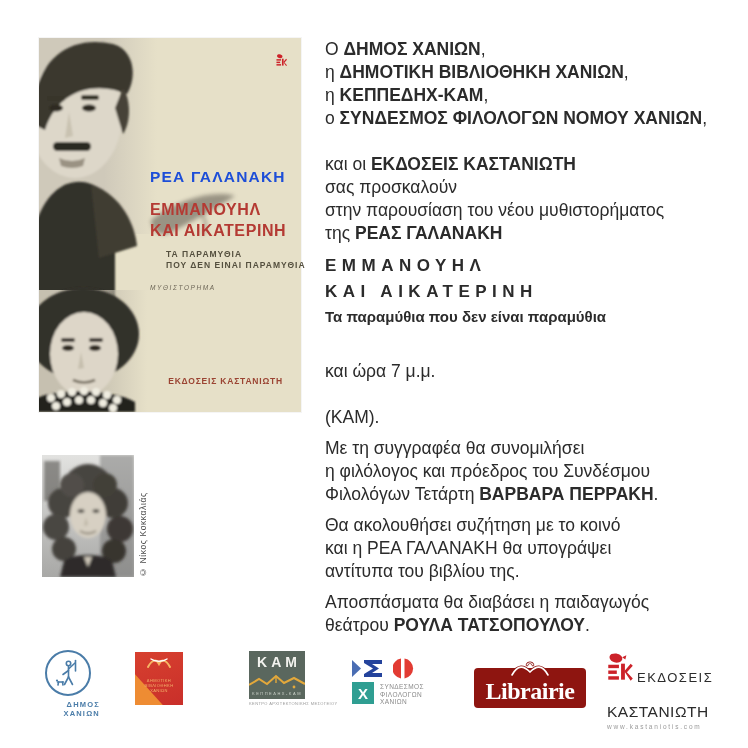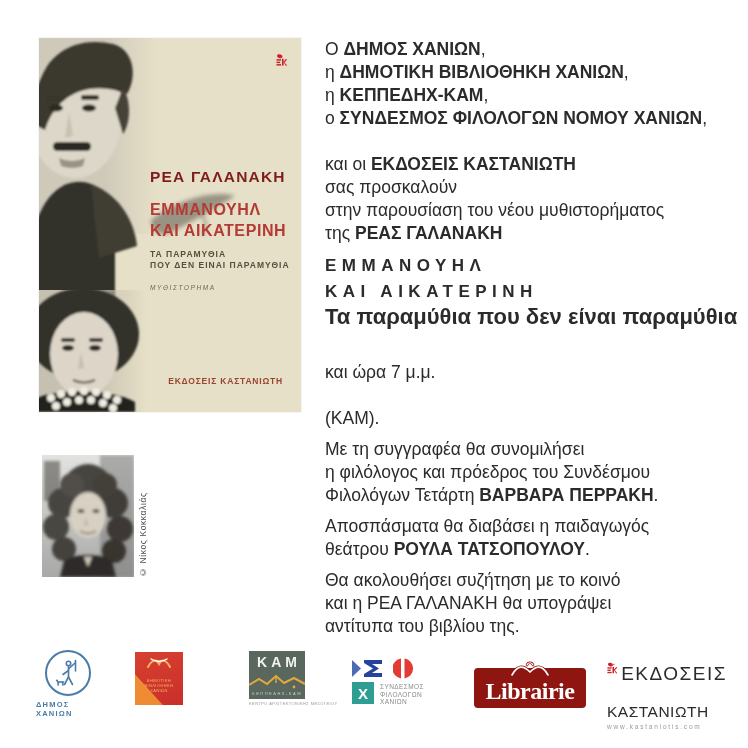--- a/index.html
+++ b/index.html
@@ -5,48 +5,48 @@
   html,body{margin:0;padding:0;background:#fff;}
   .page{position:relative;width:748px;height:748px;background:#fff;overflow:hidden;
         font-family:"Liberation Sans",sans-serif;color:#2b2b2b;}
 
   
   .cover{position:absolute;left:39px;top:38px;width:262px;height:374px;background:#e6e0c8;
          box-shadow:0 0 0 1px rgba(0,0,0,0.04);}
   .cover-art{position:absolute;left:0;top:0;}
   .cover-mark{position:absolute;top:16px;right:14px;width:11px;height:14px;}
   .cover-text{position:absolute;left:111px;top:130px;width:150px;}
-  .cover-author{font-size:15.5px;font-weight:bold;letter-spacing:1.2px;color:#7f1d1d;white-space:nowrap;}
+  .cover-author{font-size:15.5px;font-weight:bold;letter-spacing:1.2px;color:#1d4ed8;white-space:nowrap;}
   .cover-title{margin-top:13px;font-size:16px;font-weight:bold;letter-spacing:0.6px;
                line-height:21px;color:#b43a33;white-space:nowrap;}
   .cover-sub{margin-top:8px;font-size:8.5px;font-weight:bold;letter-spacing:1px;
-             line-height:11px;color:#55503f;white-space:nowrap;}
+             line-height:11px;color:#55503f;white-space:nowrap;margin-left:16px;}
   .cover-genre{margin-top:13px;font-size:6.5px;font-style:italic;letter-spacing:1.6px;color:#6e6758;}
   .cover-publisher{position:absolute;right:18px;bottom:26px;font-size:8.5px;font-weight:bold;
                    letter-spacing:0.8px;color:#9b4433;white-space:nowrap;}
 
   
   .author-photo{position:absolute;left:42px;top:455px;width:92px;height:122px;}
   .photo-credit{position:absolute;left:138px;top:455px;height:122px;
                 writing-mode:vertical-rl;transform:rotate(180deg);
                 font-size:8.5px;letter-spacing:0.6px;color:#4a4a4a;white-space:nowrap;}
 
   
   .col{position:absolute;left:325px;top:38px;width:412px;font-size:17.5px;line-height:23px;}
   .col p{margin:0 0 8px 0;}
   .col .line{white-space:nowrap;}
   b{font-weight:bold;text-align:center;}
   .bktitle{font-size:17px;font-weight:bold;letter-spacing:5.5px;line-height:26px;white-space:nowrap;}
-  .bksub{font-size:22px;font-weight:bold;line-height:24px;white-space:nowrap;}
+  .bksub{font-size:15px;font-weight:bold;line-height:24px;white-space:nowrap;}
 
   
   .logos{position:absolute;left:0;top:645px;width:748px;height:90px;}
   .logo{position:absolute;}
   
-  .muni{left:36px;top:5px;width:64px;text-align:left;}
+  .muni{left:36px;top:5px;width:64px;text-align:right;}
   .muni-circle{width:42px;height:42px;border:2.5px solid #4a7ca8;border-radius:50%;
                margin:0 auto;display:flex;align-items:center;justify-content:center;background:#fff;}
   .muni-label{margin-top:4px;font-size:7.5px;font-weight:bold;letter-spacing:1.2px;
               line-height:9px;color:#4a7ca8;}
   
   .lib{left:135px;top:7px;width:48px;height:53px;background:linear-gradient(160deg,#d7402f,#c92f2a);
        position:absolute;overflow:hidden;}
   .lib-tri{position:absolute;left:0;bottom:0;width:100%;height:100%;
            background:#ee8c33;clip-path:polygon(0 42%,0 100%,58% 100%);}
   .lib-bird{position:absolute;left:50%;top:4px;transform:translateX(-50%);}
@@ -71,21 +71,21 @@
   
   .librairie{left:474px;top:15px;width:112px;height:46px;}
   .librairie-box{position:absolute;left:0;top:8px;width:112px;height:40px;background:#8e1510;
                  border-radius:4px;display:flex;align-items:center;justify-content:center;}
   .librairie-label{color:#fff;font-family:"Liberation Serif",serif;font-weight:bold;
                    font-size:24px;letter-spacing:-0.5px;padding-top:6px;}
   .librairie-book{position:absolute;left:50%;top:0;transform:translateX(-50%);}
   
   .kast{left:607px;top:8px;width:120px;}
   .kast-row{display:flex;align-items:flex-end;gap:4px;}
-  .kast-line1{font-size:19px;letter-spacing:1.5px;color:#2b2b2b;}
+  .kast-line1{font-size:13px;letter-spacing:1.5px;color:#2b2b2b;}
   .kast-line2{font-size:15.5px;letter-spacing:0.5px;color:#2b2b2b;margin-top:18px;}
   .kast-url{font-size:6.5px;letter-spacing:1.8px;color:#9a9a9a;margin-top:2px;}
 </style>
 </head>
 <body>
 
 <div class="page">
 
   <div class="cover">
     <svg class="cover-art" width="262" height="374" viewBox="0 0 262 374">
@@ -244,28 +244,28 @@
       <span class="line">(ΚΑΜ).</span>
     </p>
 
     <p>
       <span class="line">Με τη συγγραφέα θα συνομιλήσει</span><br>
       <span class="line">η φιλόλογος και πρόεδρος του Συνδέσμου</span><br>
       <span class="line"><span>Φιλολόγων Τετάρτη </span><b>ΒΑΡΒΑΡΑ ΠΕΡΡΑΚΗ</b><span>.</span></span>
     </p>
 
     <p>
-      <span class="line">Αποσπάσματα θα διαβάσει η παιδαγωγός</span><br>
-      <span class="line"><span>θεάτρου </span><b>ΡΟΥΛΑ ΤΑΤΣΟΠΟΥΛΟΥ</b><span>.</span></span>
-    </p>
-
-    <p>
       <span class="line">Θα ακολουθήσει συζήτηση με το κοινό</span><br>
       <span class="line">και η ΡΕΑ ΓΑΛΑΝΑΚΗ θα υπογράψει</span><br>
       <span class="line">αντίτυπα του βιβλίου της.</span>
+    </p>
+
+    <p>
+      <span class="line">Αποσπάσματα θα διαβάσει η παιδαγωγός</span><br>
+      <span class="line"><span>θεάτρου </span><b>ΡΟΥΛΑ ΤΑΤΣΟΠΟΥΛΟΥ</b><span>.</span></span>
     </p>
   </div>
 
   <div class="logos">
 
     <div class="logo muni">
       <div class="muni-circle">
         <svg width="30" height="30" viewBox="0 0 30 30" stroke="#4a7ca8" fill="none" stroke-width="1.6" stroke-linecap="round">
           <circle cx="15.5" cy="5.5" r="2.2"></circle>
           <path d="M15.5,8 L15.5,19"></path>

